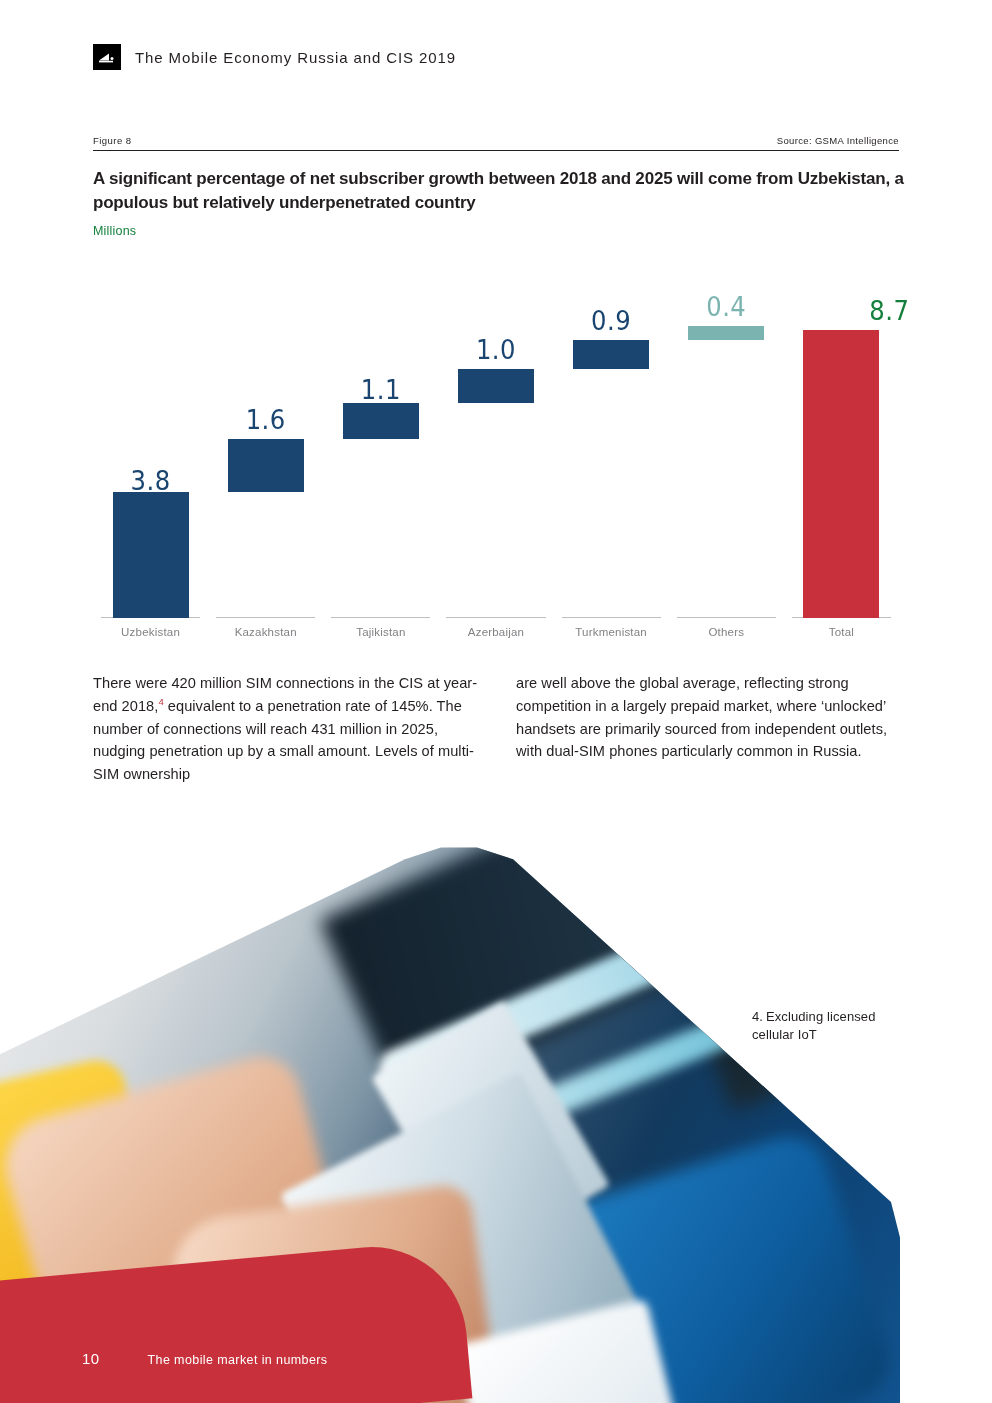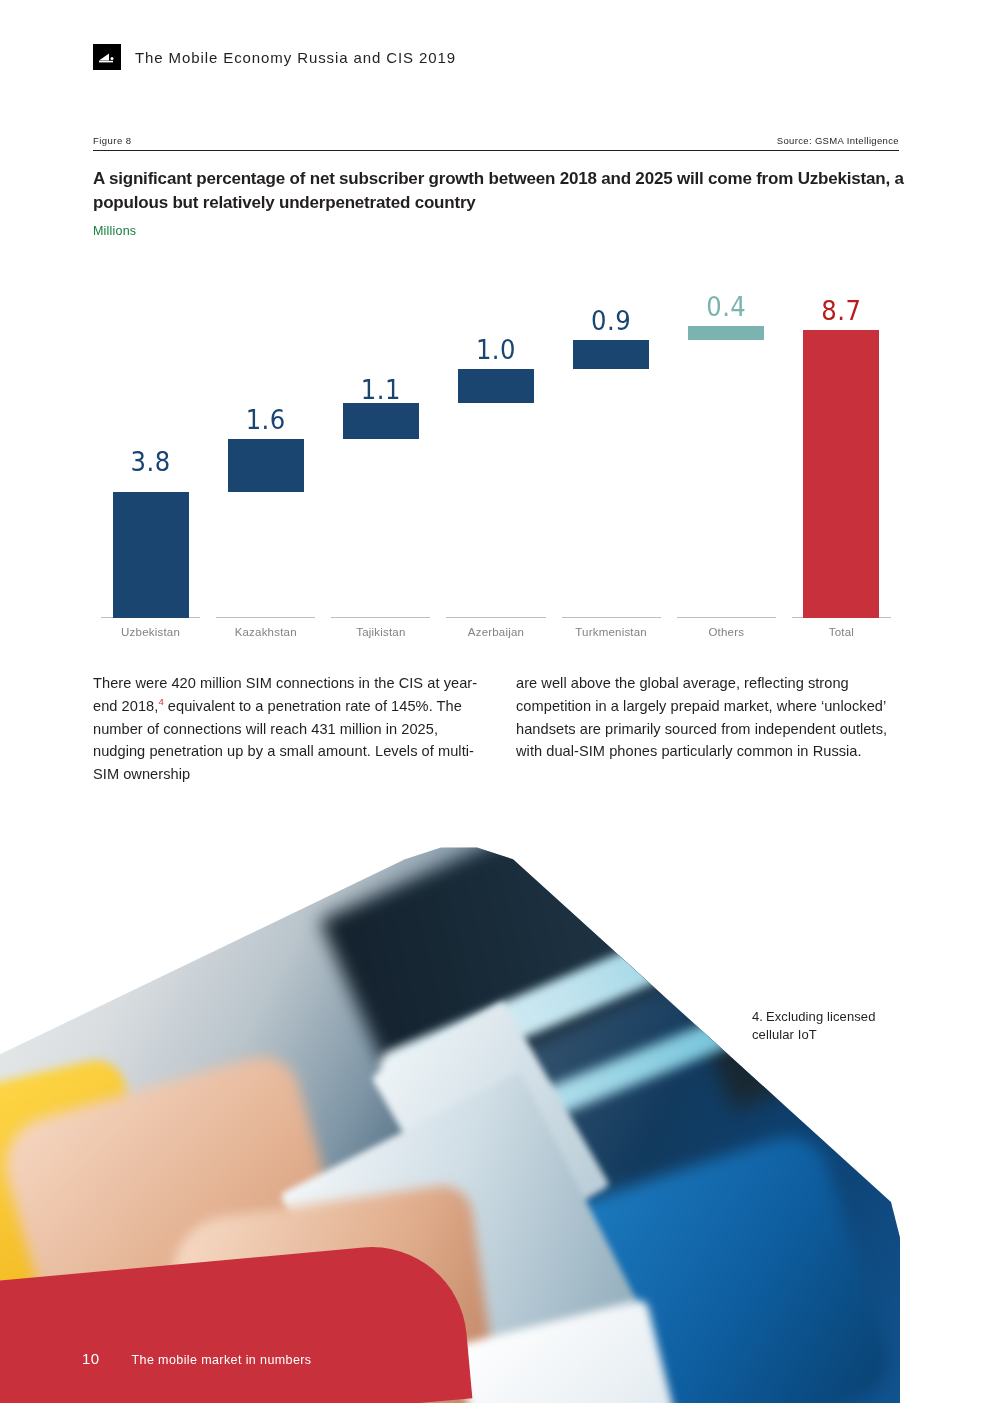--- a/index.html
+++ b/index.html
@@ -80,21 +80,21 @@
   }
   .footnote .fn-num { display:inline-block; width:14px; }
 
   
   .footer-blob {
     position:absolute; left:-60px; top:1286px; width:520px; height:160px;
     background:#c8313c; border-radius:0 95px 0 0;
     transform:rotate(-5.2deg); transform-origin: left top;
   }
   .footer-text {
-    position:absolute; left:82px; top:1350px; display:flex; align-items:baseline; gap:32px;
+    position:absolute; left:82px; top:1350px; display:flex; align-items:baseline; gap:48px;
     color:#fff;
   }
   .footer-page { font-size:15px; letter-spacing:.4px; }
   .footer-sec  { font-size:12.5px; letter-spacing:.4px; }
 </style>
 </head>
 <body>
 
 <div class="doc-header">
   <span class="logo-mark">
@@ -114,21 +114,21 @@
 </div>
 
 <div class="fig-title">A significant percentage of net subscriber growth between 2018 and 2025 will come from Uzbekistan, a populous but relatively underpenetrated country</div>
 <div class="fig-units">Millions</div>
 
 <div class="chart">
   <div class="plot" id="plot">
       <div class="col" style="left: 0px; width: 115.143px;">
         <div class="tick" style="background: rgb(188, 190, 192);"></div>
         <div class="bar" title="Uzbekistan: 3.8" style="background: rgb(26, 69, 112); height: 125.922px; bottom: 0px;"></div>
-        <div class="vlabel" style="color: rgb(26, 69, 112); bottom: 143px; margin-top: 8px;">3.8</div>
+        <div class="vlabel" style="color: rgb(26, 69, 112); bottom: 124px; margin-top: 8px;">3.8</div>
         <div class="xlab" style="color: rgb(128, 130, 133);">Uzbekistan</div>
       </div>
       <div class="col" style="left: 115.143px; width: 115.143px;">
         <div class="tick" style="background: rgb(188, 190, 192);"></div>
         <div class="bar" title="Kazakhstan: 1.6" style="background: rgb(26, 69, 112); height: 53.0196px; bottom: 125.922px;"></div>
         <div class="vlabel" style="color: rgb(26, 69, 112); bottom: 184.941px;">1.6</div>
         <div class="xlab" style="color: rgb(128, 130, 133);">Kazakhstan</div>
       </div>
       <div class="col" style="left: 230.286px; width: 115.143px;">
         <div class="tick" style="background: rgb(188, 190, 192);"></div>
@@ -150,21 +150,21 @@
       </div>
       <div class="col" style="left: 575.714px; width: 115.143px;">
         <div class="tick" style="background: rgb(188, 190, 192);"></div>
         <div class="bar" title="Others: 0.4" style="background: rgb(122, 179, 176); height: 13.2549px; bottom: 278.353px;"></div>
         <div class="vlabel" style="color: rgb(122, 179, 176); bottom: 297.608px;">0.4</div>
         <div class="xlab" style="color: rgb(128, 130, 133);">Others</div>
       </div>
       <div class="col" style="left: 690.857px; width: 115.143px;">
         <div class="tick" style="background: rgb(188, 190, 192);"></div>
         <div class="bar total" title="Total: 8.7" style="background: rgb(200, 49, 60); height: 288.294px; bottom: 0px;"></div>
-        <div class="vlabel" style="color: #b91c1c; bottom: 294.294px;">8.7</div>
+        <div class="vlabel" style="color: #15803d; bottom: 294.294px; margin-left: 48px;">8.7</div>
         <div class="xlab" style="color: rgb(128, 130, 133);">Total</div>
       </div>
     </div>
 </div>
 
 <div class="body-cols">
   <div class="body-col">
     <span>There were 420 million SIM connections in the CIS at year-end 2018,</span><sup class="fn">4</sup><span> equivalent to a penetration rate of 145%. The number of connections will reach 431 million in 2025, nudging penetration up by a small amount. Levels of multi-SIM ownership</span>
   </div>
   <div class="body-col">are well above the global average, reflecting strong competition in a largely prepaid market, where ‘unlocked’ handsets are primarily sourced from independent outlets, with dual-SIM phones particularly common in Russia.</div>

